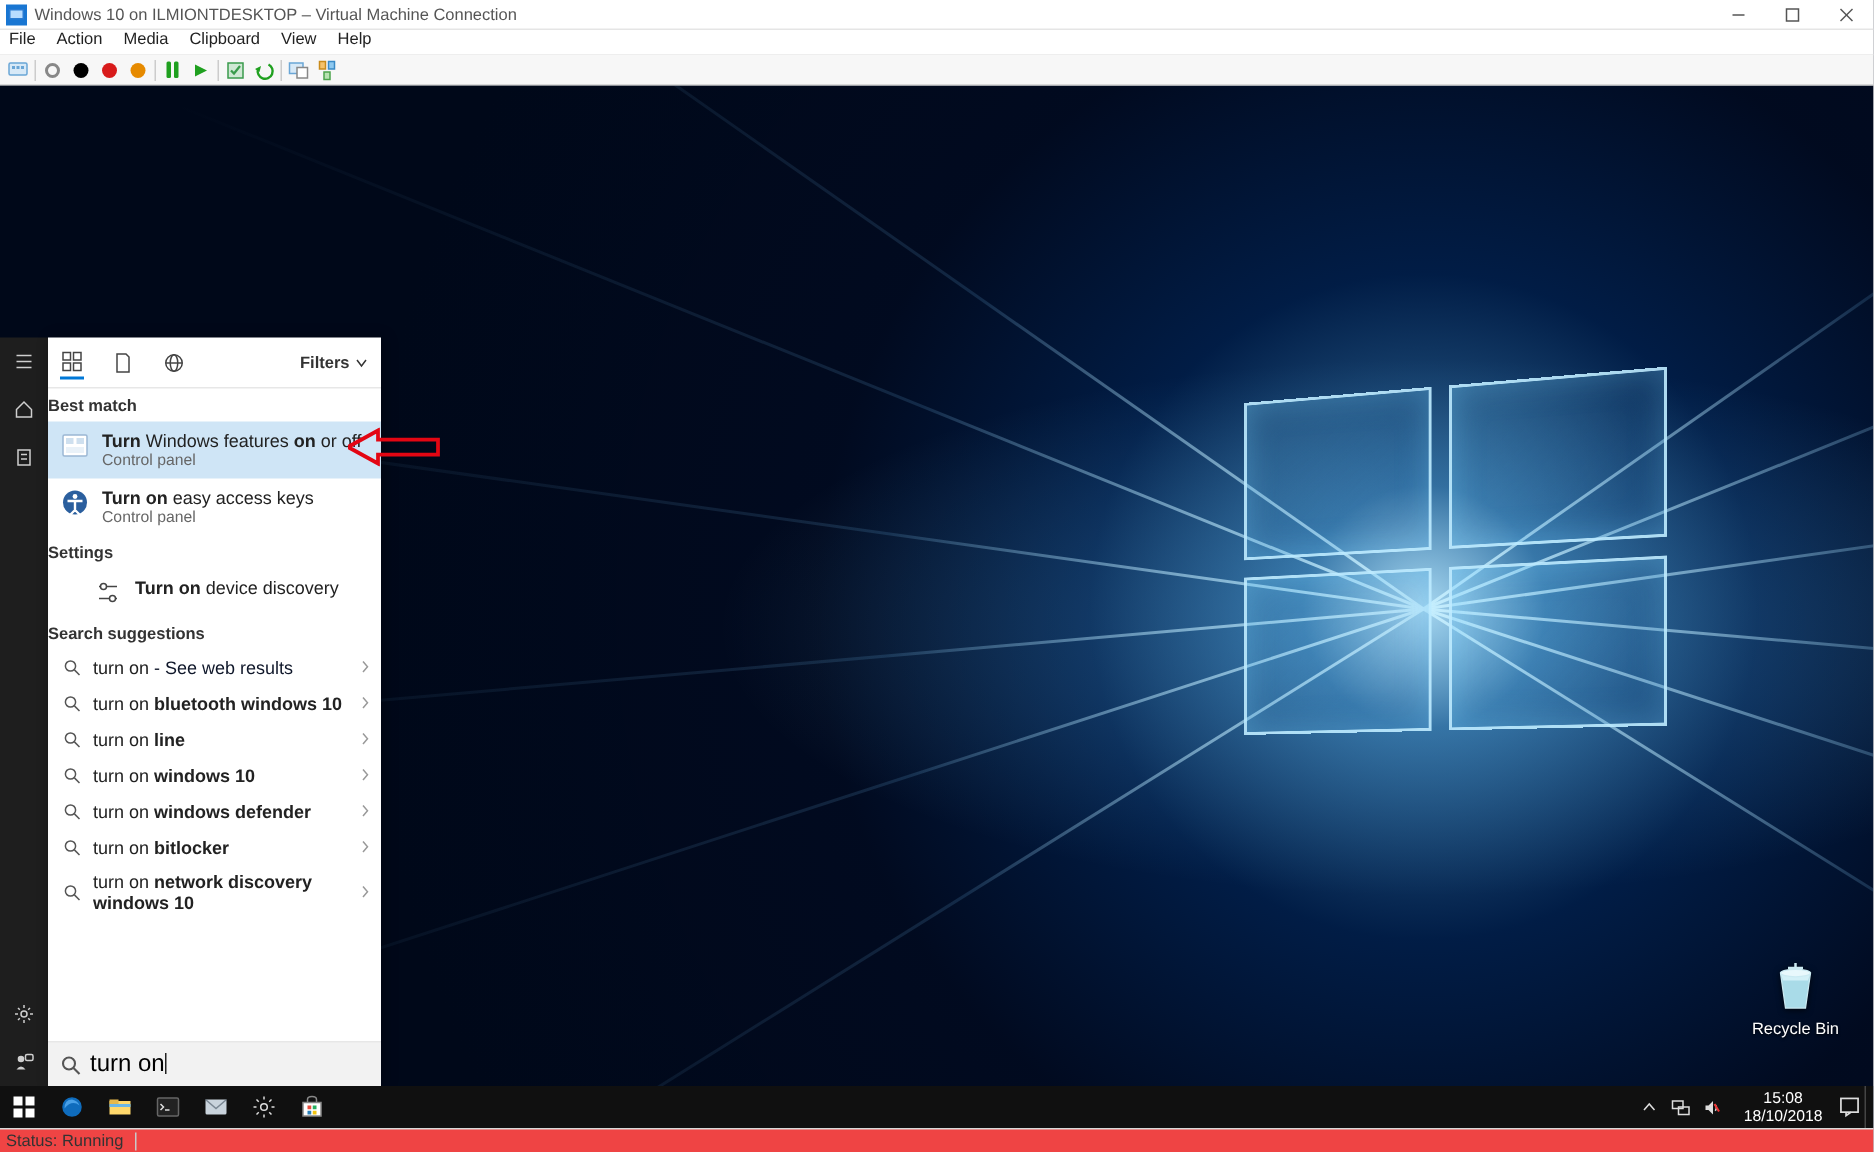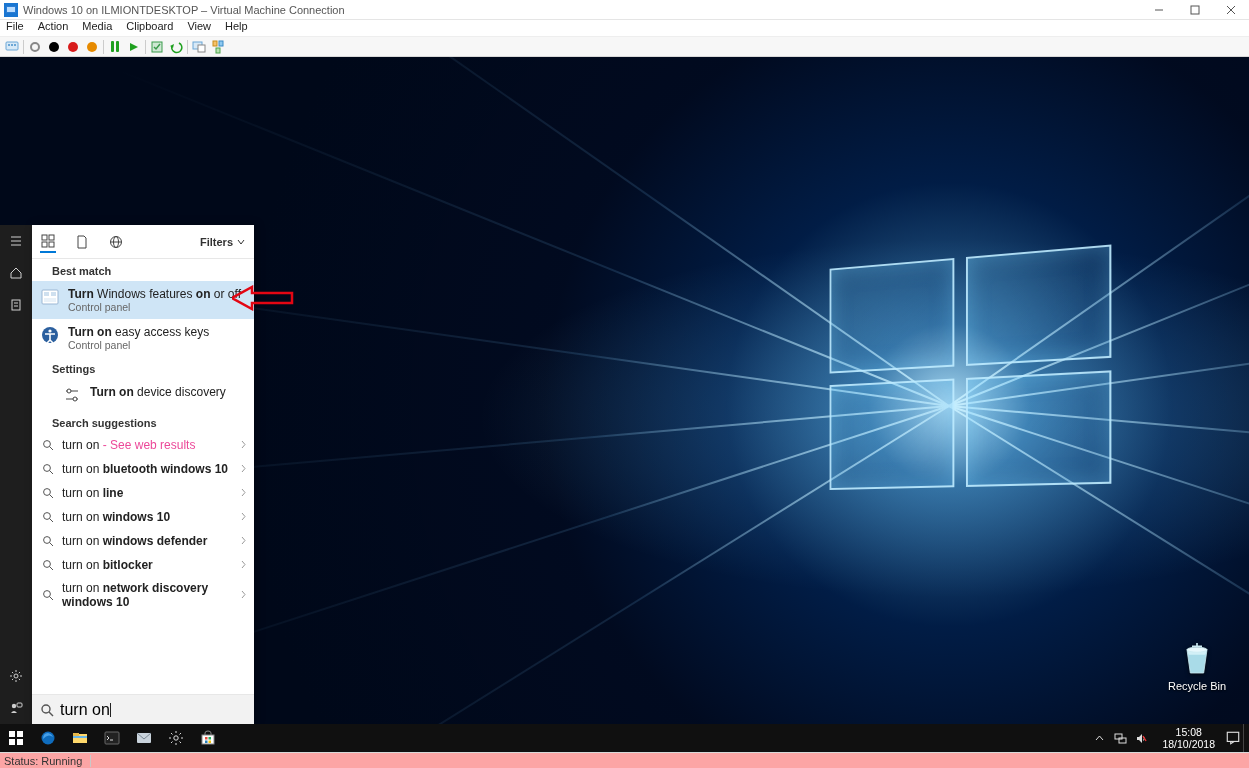--- a/index.html
+++ b/index.html
@@ -73,31 +73,31 @@
   .start-rail svg{width:14px;height:14px;}
 
   .cortana {
     position:absolute; left:32px; top:168px; bottom:28px; width:222px;
     background:#fff; display:flex; flex-direction:column; box-shadow:2px 0 8px rgba(0,0,0,0.35);
   }
   .cortana-tabs { height:34px; border-bottom:1px solid #e7e7e7; display:flex; align-items:center; padding:0 8px; gap:18px;}
   .cortana-tabs .tabicon{ width:16px;height:16px; display:flex;align-items:center;justify-content:center;color:#444;}
   .cortana-tabs .tabicon.active{ border-bottom:2px solid #0078d7; padding-bottom:6px; margin-top:6px;}
   .cortana-tabs .filters{ margin-left:auto; font-size:11px; color:#333; display:flex;align-items:center; gap:3px;font-weight:bold;}
-  .section-label { font-size:11px; font-weight:600; color:#333; padding:6px 20px 4px; }
+  .section-label { font-size:11px; font-weight:600; color:#333; padding:6px 0 4px; }
   .result { display:flex; align-items:flex-start; gap:8px; padding:6px 10px 6px 8px; font-size:12px; color:#222;}
   .result.selected { background:#cfe5f6; }
   .result .ricon{width:20px;height:20px;flex:0 0 20px;display:flex;align-items:center;justify-content:center;}
   .result .rtext .sub{font-size:10.5px;color:#666;}
   .result.settings{ align-items:flex-start;padding-left:30px;}
   .sugg-list{flex:1;overflow:hidden;}
   .sugg{ display:flex;align-items:center;padding:4px 8px; font-size:12px; color:#222; position:relative;}
   .sugg .sicon{width:16px;height:16px;flex:0 0 16px;display:flex;align-items:center;justify-content:center;margin-right:6px;}
   .sugg .chev{position:absolute;right:6px;color:#888;}
-  .sugg .weak{color:#ec4899;}
+  .sugg .weak{color:#0f172a;}
   .searchbox{ height:30px; border-top:1px solid #e7e7e7; background:#f2f2f2; display:flex;align-items:center;padding:0 8px; gap:6px;}
   .caret{display:inline-block;width:1px;height:14px;background:#222;vertical-align:middle;animation:blink 1s steps(1) infinite;}
   @keyframes blink{50%{opacity:0}}
 
   
   .arrow-annot { position:absolute; left:232px; top:228px; pointer-events:none;}
   .arrow-annot svg{width:62px;height:26px;}
 
   
   .taskbar {
@@ -105,21 +105,21 @@
     display:flex; align-items:center; color:#fff; font-size:11px;
   }
   .taskbar .tbtn2{width:32px;height:28px;display:flex;align-items:center;justify-content:center;}
   .taskbar .tbtn2 svg{width:16px;height:16px;}
   .taskbar .spacer{flex:1;}
   .tray{display:flex;align-items:center;gap:8px;padding:0 6px;}
   .tray svg{width:13px;height:13px;}
   .clock{ text-align:center; line-height:12px; font-size:10.5px; padding:0 8px;}
 
   
-  .statusbar { height:16px; background:#fca5a5; border-top:1px solid #d9d9d9; font-size:11px; color:#333; display:flex;align-items:center; padding-left:4px;}
+  .statusbar { height:16px; background:#ef4444; border-top:1px solid #d9d9d9; font-size:11px; color:#333; display:flex;align-items:center; padding-left:4px;}
   .statusbar .cell{border-right:1px solid #c9c9c9; padding-right:8px; margin-right:6px;}
 
   b{font-weight:600;}
 </style>
 </head>
 <body>
 
 <div class="host-titlebar">
   <span class="icon">
     <svg viewBox="0 0 10 10">

